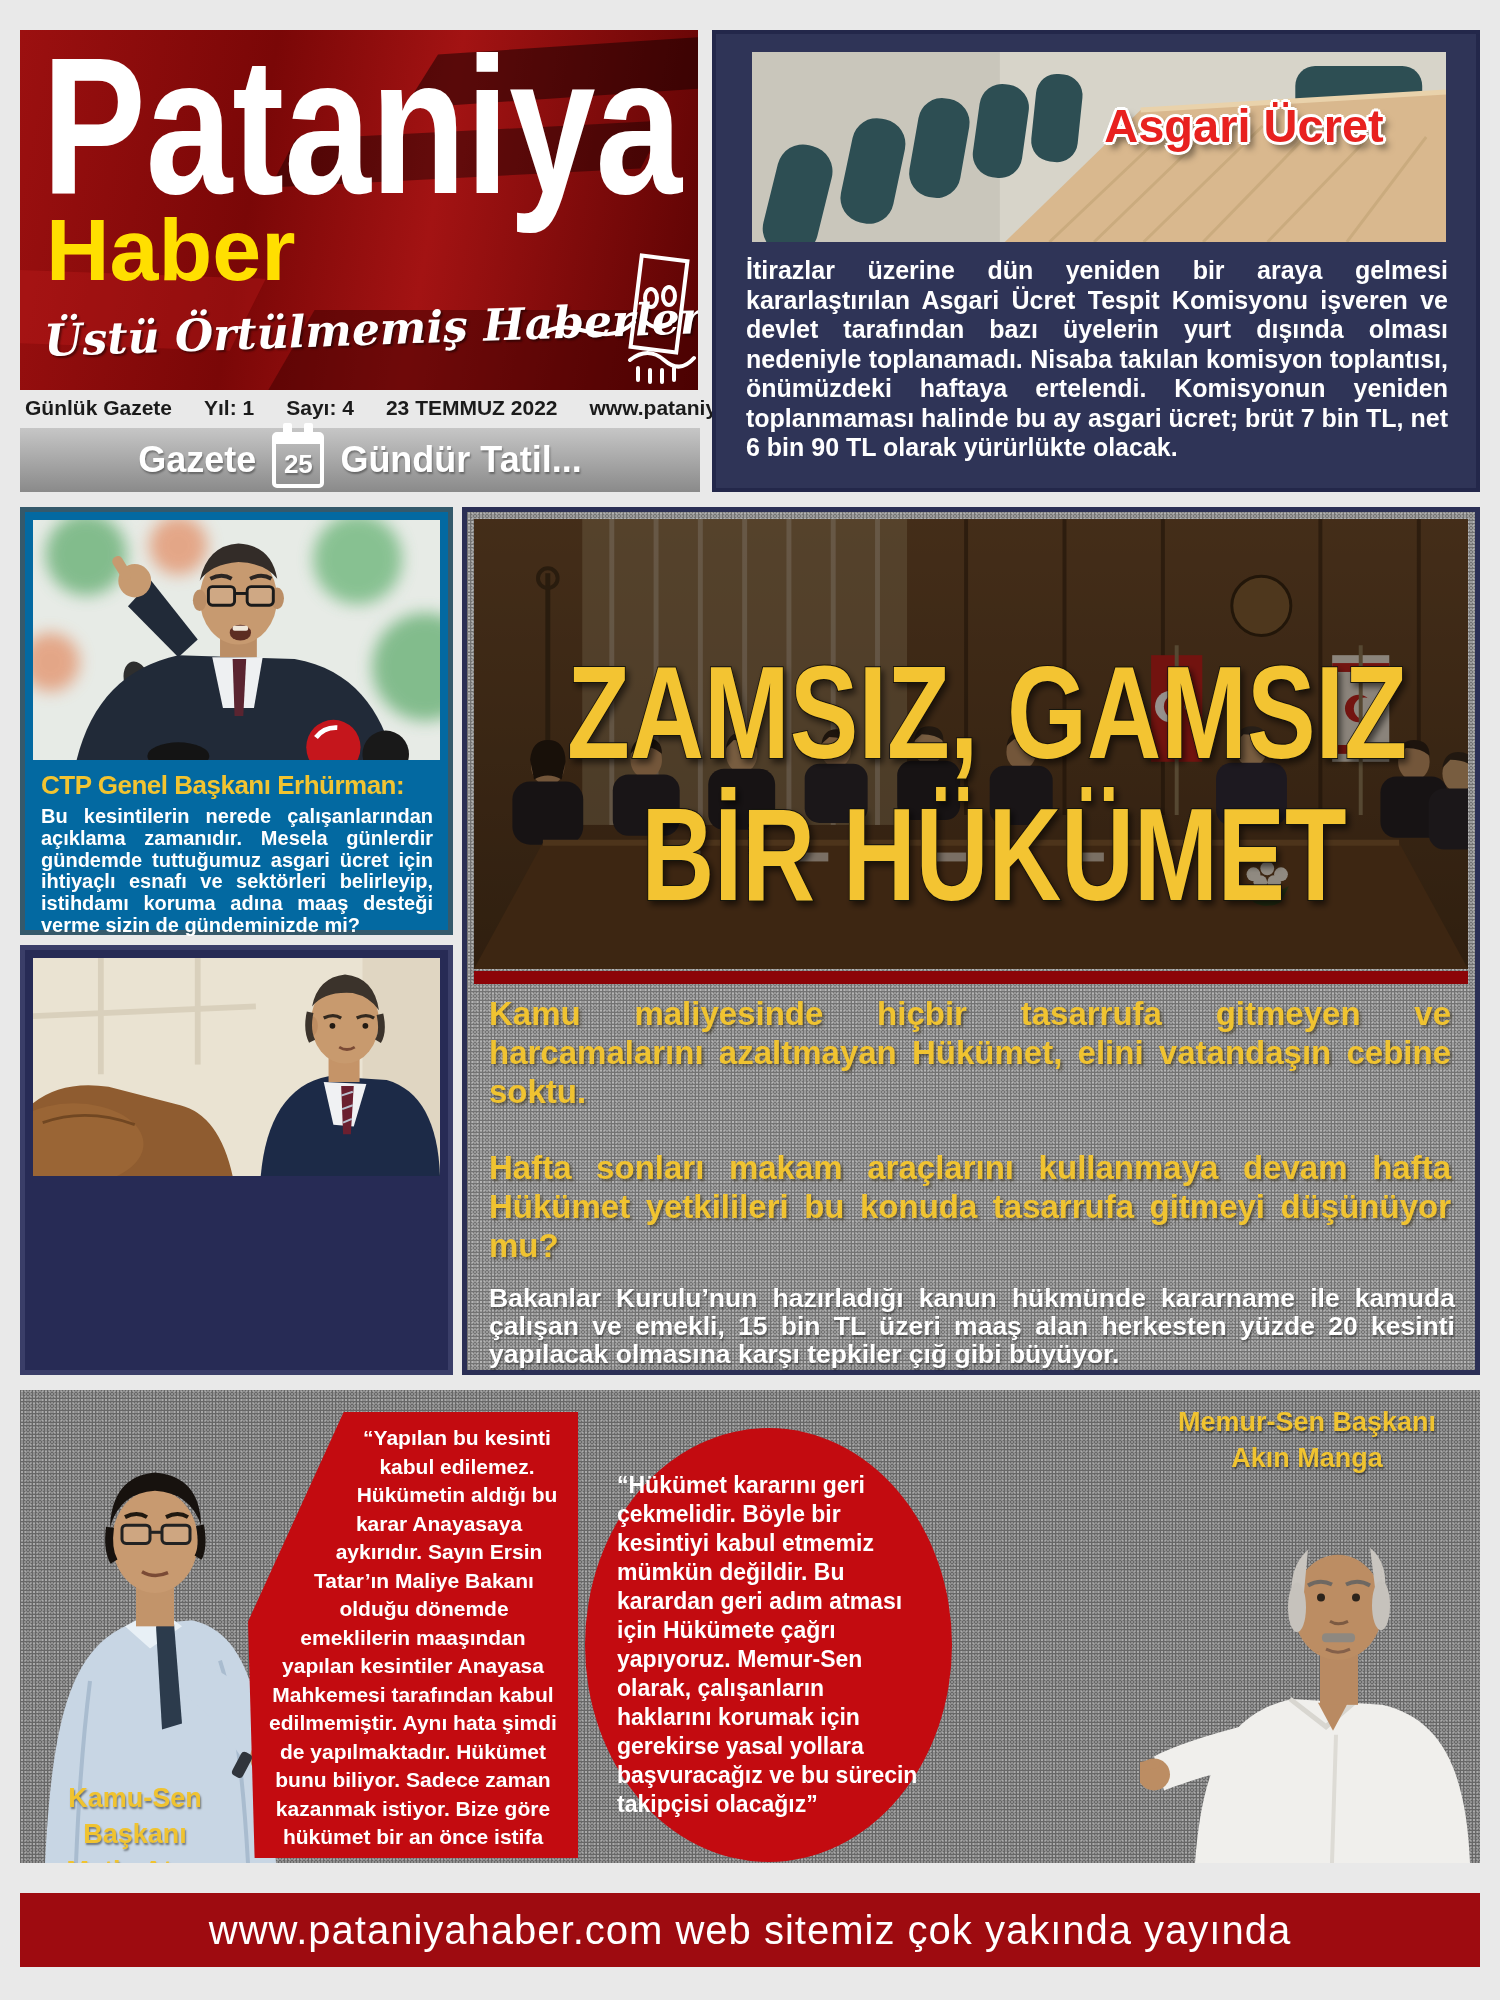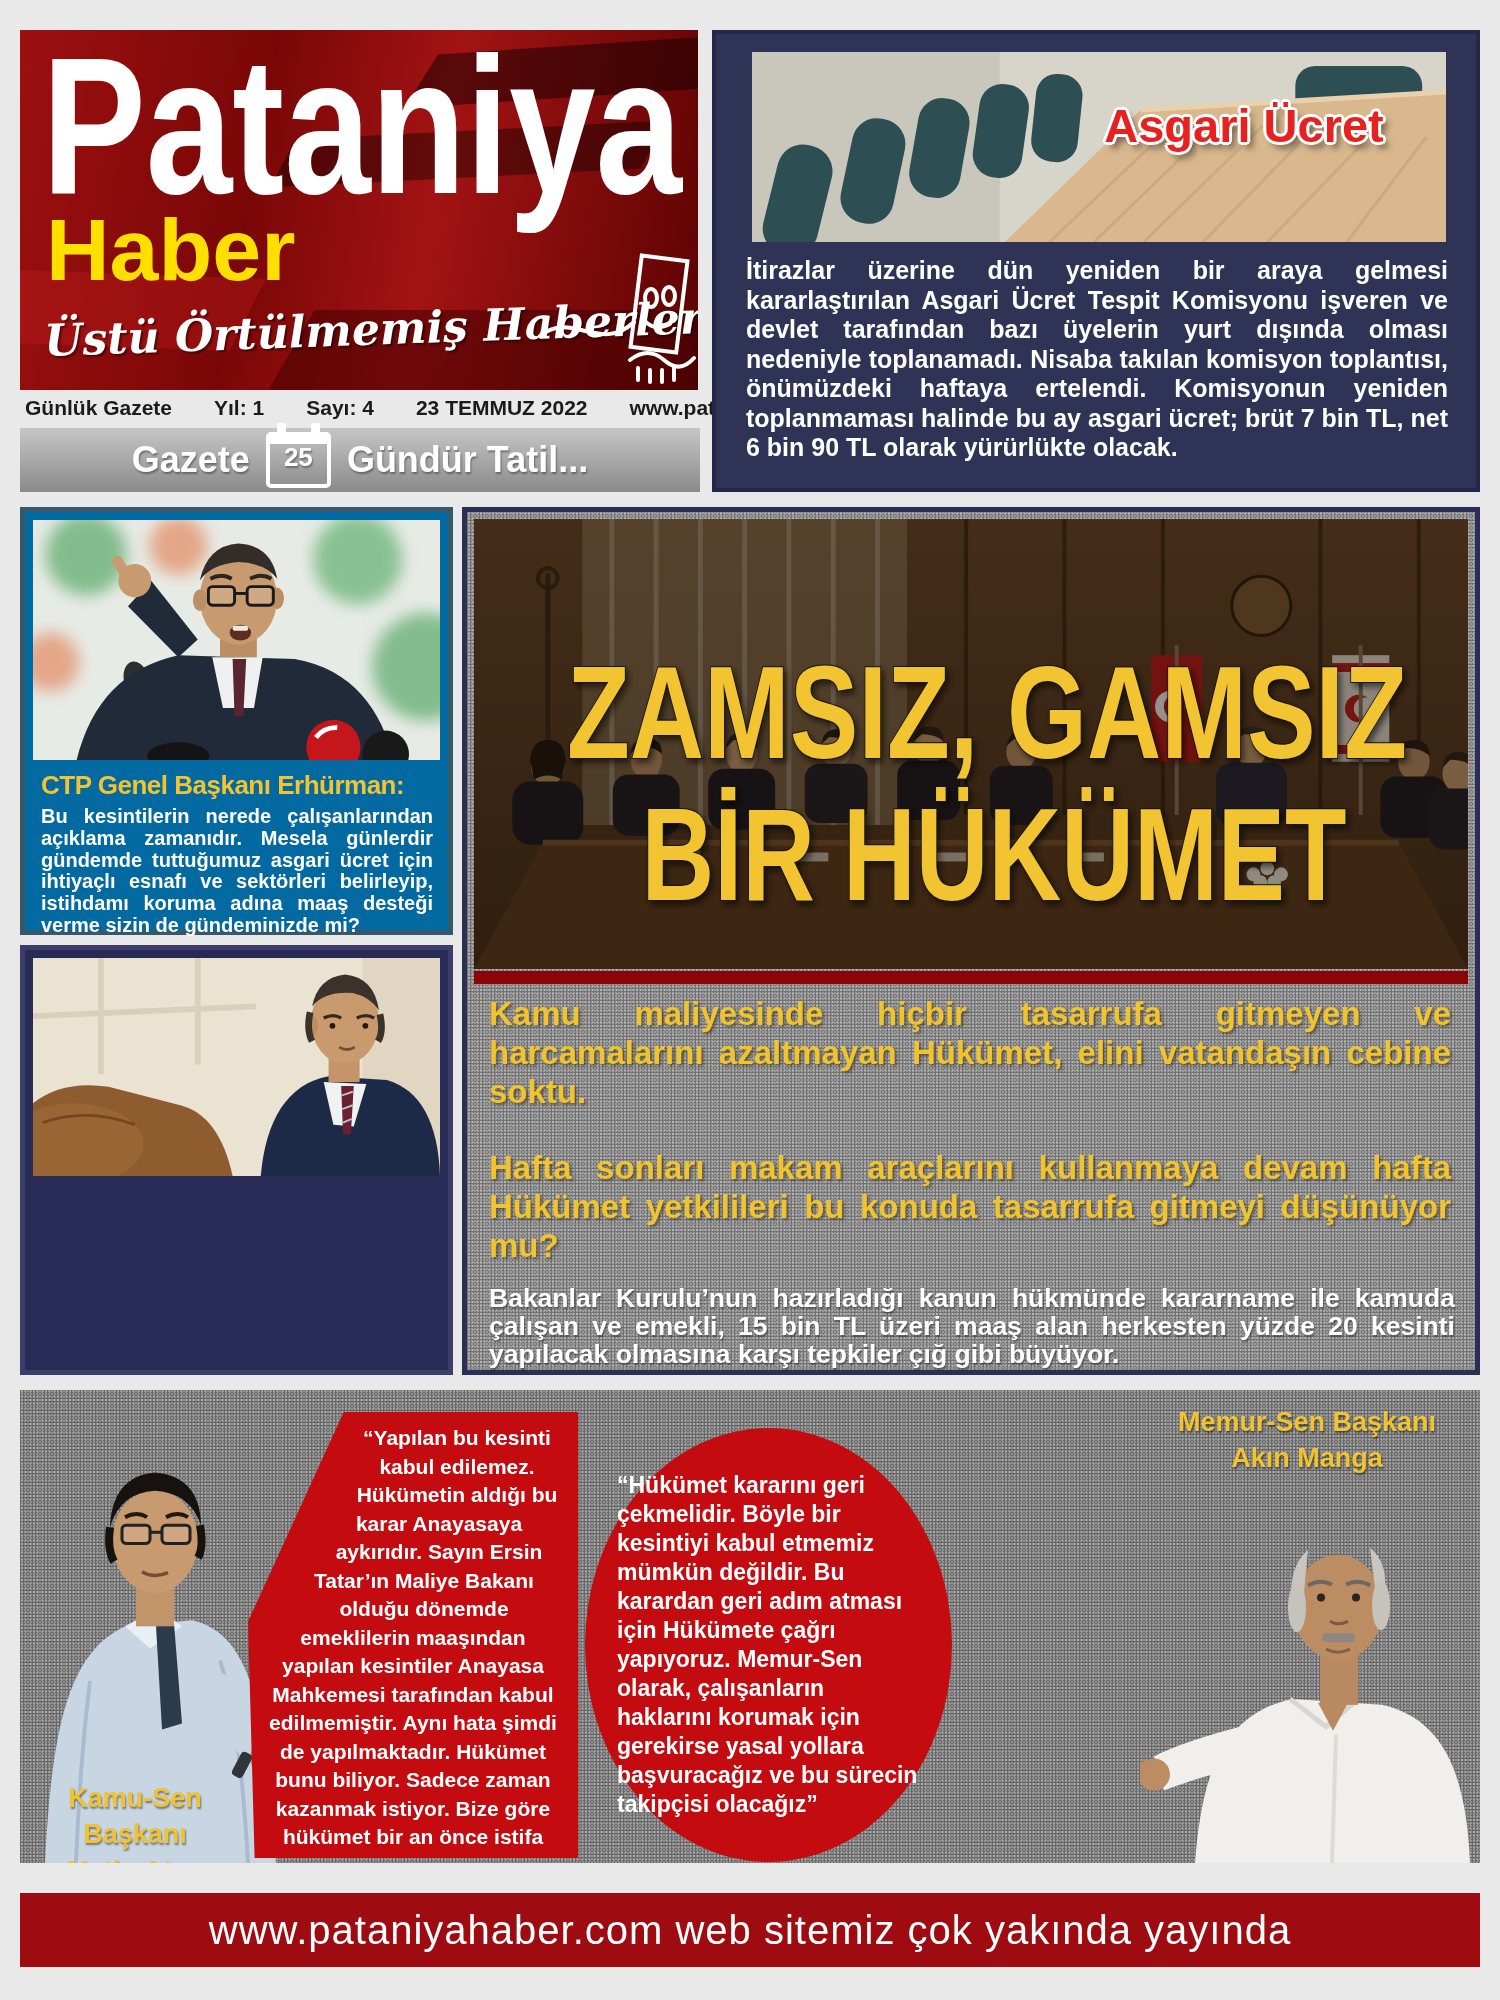--- a/index.html
+++ b/index.html
@@ -5,23 +5,23 @@
   html,body{margin:0;padding:0;background:#d9d9d9;font-family:"Liberation Sans",sans-serif;}
   #page{position:relative;width:1500px;height:2000px;background:#e9e9e9;overflow:hidden;margin:0 auto;}
   .abs{position:absolute;}
   .noise{background-color:#9a9a9a;background-image:radial-gradient(rgba(255,255,255,.28) 1px,transparent 1.3px),radial-gradient(rgba(0,0,0,.25) 1px,transparent 1.3px);background-size:4px 4px,3px 3px;background-position:0 0,2px 1px;}
   .noise2{background-color:#8f8f8f;background-image:radial-gradient(rgba(255,255,255,.25) 1px,transparent 1.3px),radial-gradient(rgba(0,0,0,.28) 1px,transparent 1.3px);background-size:4px 4px,3px 3px;background-position:0 0,2px 1px;}
   .masthead{left:20px;top:30px;width:678px;height:360px;overflow:hidden;background:linear-gradient(100deg,#9c1010,#7a0707 35%,#a31313 60%,#5c0303 100%);}
   .mh-shape{position:absolute;}
   .justify{text-align:justify;}
   .yellowhead{color:#f2c431;font-weight:bold;}
   .whitebody{color:#ffffff;font-weight:bold;}
-  .infoline{left:25px;top:393px;width:700px;height:30px;display:flex;align-items:center;gap:42px;font-size:21px;font-weight:bold;color:#1b1b1b;white-space:nowrap;}
+  .infoline{left:25px;top:393px;width:700px;height:30px;display:flex;align-items:center;gap:32px;font-size:21px;font-weight:bold;color:#1b1b1b;white-space:nowrap;}
   .ticker{left:20px;top:428px;width:680px;height:64px;background:linear-gradient(180deg,#c6c6c6,#8a8a8a);display:flex;align-items:center;justify-content:center;gap:16px;color:#fff;font-size:36px;font-weight:bold;text-shadow:1px 2px 2px rgba(0,0,0,.35);}
-  .cal{width:65px;height:56px;border:4px solid #fff;border-top-width:12px;border-radius:5px;position:relative;display:inline-flex;justify-content:center;box-sizing:border-box;}
+  .cal{width:52px;height:56px;border:4px solid #fff;border-top-width:12px;border-radius:5px;position:relative;display:inline-flex;align-items:center;justify-content:center;box-sizing:border-box;}
   .cal .tab{position:absolute;top:-21px;width:9px;height:13px;background:#fff;border-radius:2px;}
   .cal .t1{left:7px;} .cal .t2{right:7px;}
   .cal .num{font-size:26px;font-weight:bold;color:#fff;line-height:1;}
   .topbox{left:712px;top:30px;width:768px;height:462px;background:#2f3457;border:4px solid #23274a;box-sizing:border-box;}
   .tophead{color:#e8211f;font-weight:bold;font-size:47px;line-height:1.18;text-align:center;
     text-shadow:-2px -2px 0 #fff,2px -2px 0 #fff,-2px 2px 0 #fff,2px 2px 0 #fff,-3px 0 0 #fff,3px 0 0 #fff,0 -3px 0 #fff,0 3px 0 #fff,5px 6px 7px rgba(0,0,0,.55);}
   .ctpbox{left:20px;top:507px;width:433px;height:428px;background:#0369a1;border:5px solid #35596b;box-sizing:border-box;}
   .hpbox{left:20px;top:945px;width:433px;height:430px;background:#272b55;border:5px solid #3a3e68;box-sizing:border-box;}
   .mainbox{left:462px;top:507px;width:1018px;height:868px;border:5px solid #2b2f55;box-sizing:border-box;}
   .deck{color:#f0c331;font-weight:bold;font-size:33px;line-height:39px;text-shadow:2px 2px 3px rgba(40,30,0,.5);}

